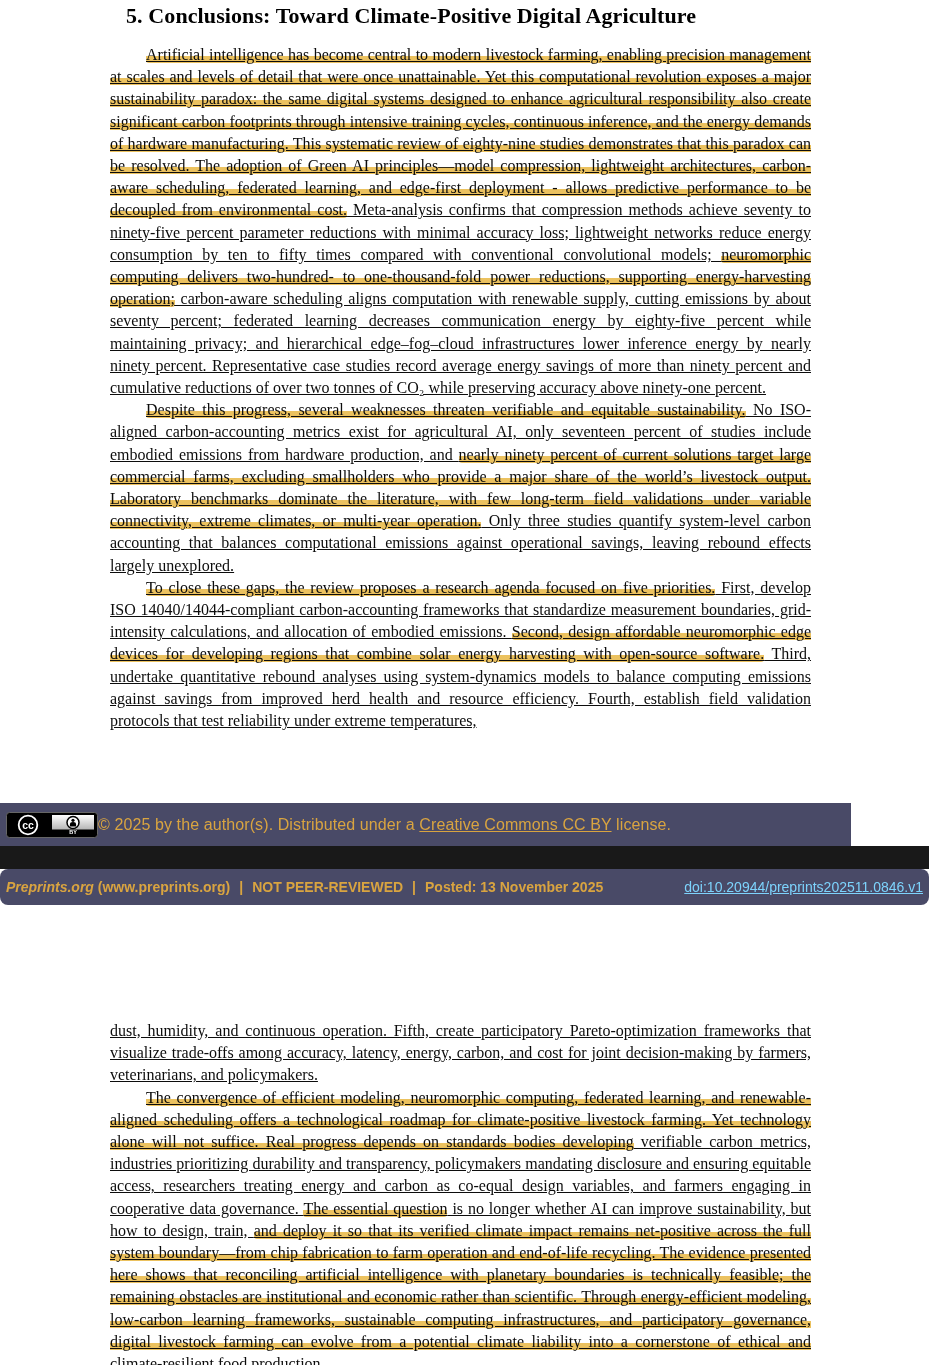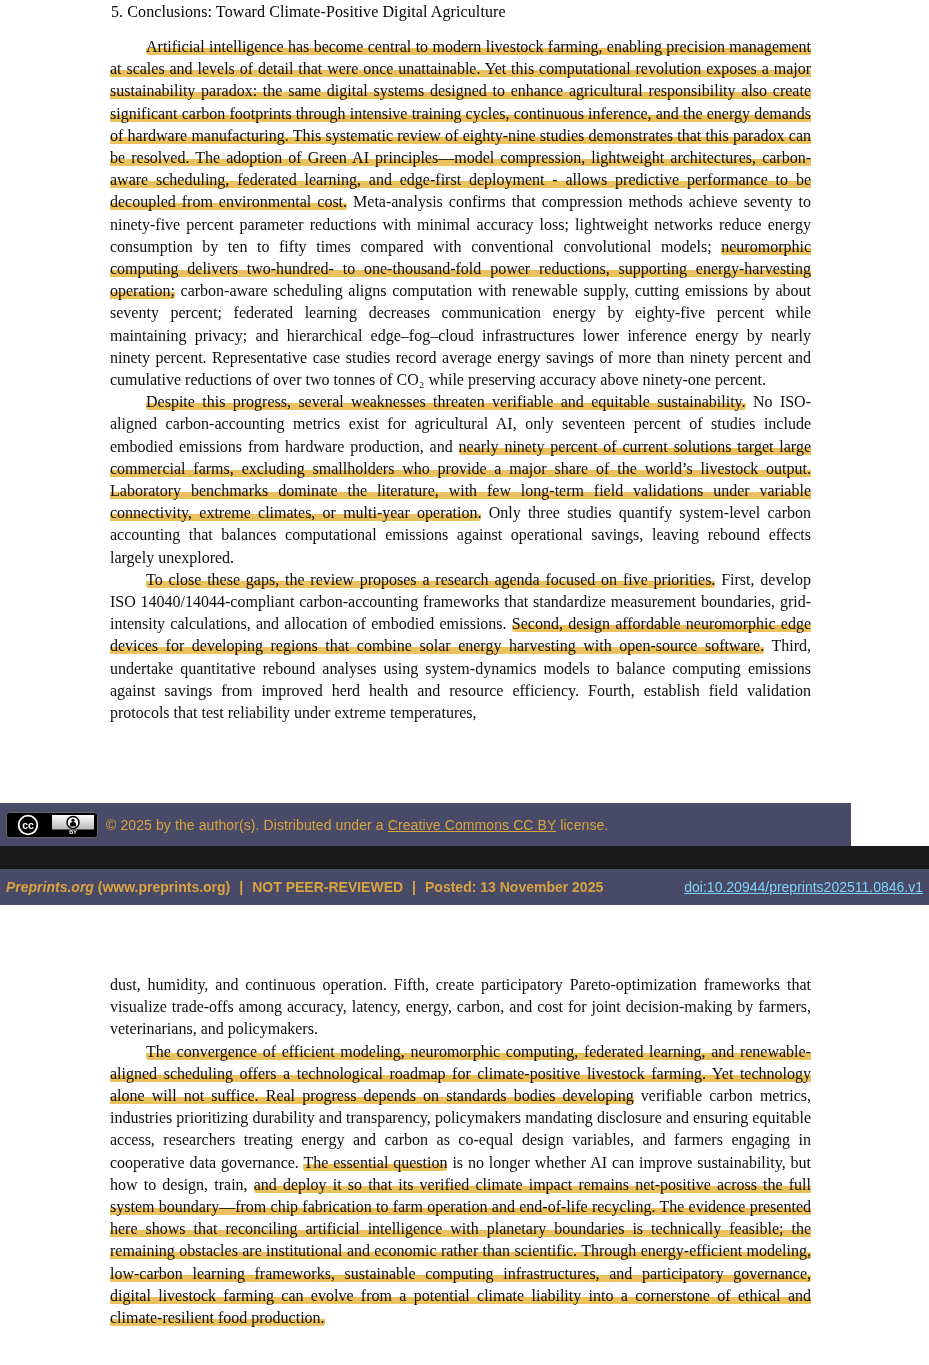--- a/index.html
+++ b/index.html
@@ -13,58 +13,59 @@
     width:929px;height:1365px;
     background:#ffffff;
     overflow:hidden;
     font-family:"Liberation Serif", serif;
     color:#111;
   }
   .content{position:absolute;left:110px;width:701px;}
   .content-top{top:0;}
   .content-bottom{top:974px;}
   h1.doc-heading{
-    font-size:16px;font-weight:normal;margin:3px 0 15px 1px;color:#000;
+    font-size:22px;font-weight:bold;margin:3px 0 15px 16px;color:#000;
     letter-spacing:.1px;
   }
   p.para{
     margin:0;
     font-size:16px;line-height:22.2px;
     text-align:justify;
     text-indent:36px;
     color:#0c0c0c;
+    text-decoration:underline;
   }
-  p.para.no-indent{text-indent:0;}
+  p.para.no-indent{text-indent:0;margin-top:46px;}
   .hl{
     background-image:linear-gradient(to top, rgba(231,180,60,0.82) 0px, rgba(231,180,60,0.82) 7px, rgba(231,180,60,0) 7px);
     border-radius:3px;
   }
   
   .cc-banner{
     position:absolute;left:0;top:803px;width:851px;height:43px;
     background:var(--banner-bg);
     display:flex;align-items:center;
     font-family:"Liberation Sans", sans-serif;
   }
   .cc-badge{margin-left:6px;display:block;}
   .cc-text{
-    margin-left:8px;color:var(--banner-gold);
-    font-size:14px;letter-spacing:.1px;
+    color:var(--banner-gold);
+    font-size:16px;letter-spacing:.1px;
   }
   .cc-link{text-decoration:underline;cursor:pointer;}
   .black-strip{
     position:absolute;left:0;top:846px;width:929px;height:23px;
     background:var(--divider-black);
   }
   .pp-banner{
     position:absolute;left:0;top:869px;width:929px;height:36px;
     background:var(--banner-bg);
     display:flex;align-items:center;justify-content:space-between;
     font-family:"Liberation Sans", sans-serif;
-    padding:3px 6px;box-sizing:border-box;
+    padding:3px 6px;box-sizing:border-box;border-radius:8px;
   }
   .pp-left{
     color:var(--banner-gold);font-weight:bold;font-size:14px;white-space:nowrap;
   }
   .pp-site{font-style:italic;cursor:pointer;}
   .pp-url{font-style:normal;}
   .pp-sep{margin:0 9px;font-weight:bold;}
   .pp-doi{
     color:#7dd3fc;font-weight:normal;font-size:14px;
     text-decoration:underline;white-space:nowrap;cursor:pointer;

